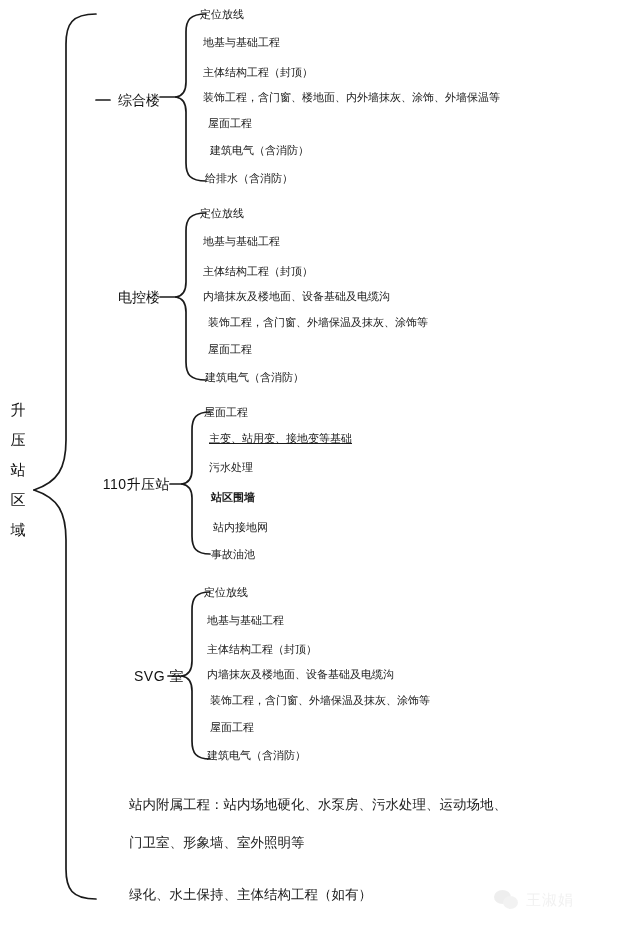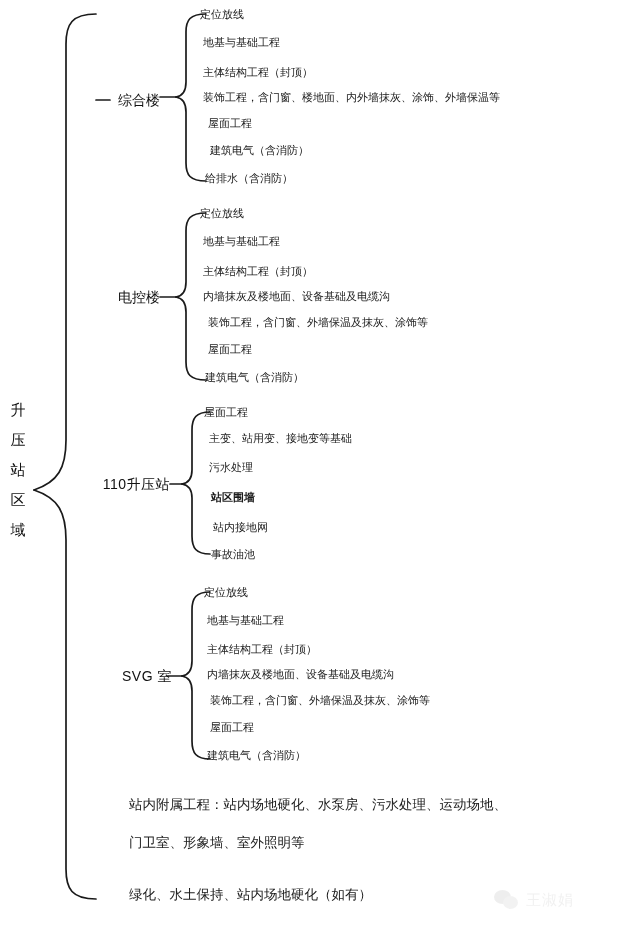--- a/index.html
+++ b/index.html
@@ -186,56 +186,56 @@
     <span>区</span>
     <span>域</span>
   </div>
 
   <div class="branch-label" style="left:46px; top:91px; width:114px;">综合楼</div>
 
   <div class="branch-label" style="left:46px; top:288px; width:114px;">电控楼</div>
 
   <div class="branch-label serif" style="left:46px; top:475px; width:124px;">110升压站</div>
 
-  <div class="branch-label serif" style="left:50px; top:667px; width:122px;">SVG 室</div>
+  <div class="branch-label serif" style="left:62px; top:667px; width:122px;">SVG 室</div>
 
   <div class="leaf" style="left:200px; top:6px;">定位放线</div>
   <div class="leaf" style="left:203px; top:34px;">地基与基础工程</div>
   <div class="leaf" style="left:203px; top:64px;">主体结构工程（封顶）</div>
   <div class="leaf" style="left:203px; top:89px;">装饰工程，含门窗、楼地面、内外墙抹灰、涂饰、外墙保温等</div>
   <div class="leaf" style="left:208px; top:115px;">屋面工程</div>
   <div class="leaf" style="left:210px; top:142px;">建筑电气（含消防）</div>
   <div class="leaf" style="left:205px; top:170px;">给排水（含消防）</div>
 
   <div class="leaf" style="left:200px; top:205px;">定位放线</div>
   <div class="leaf" style="left:203px; top:233px;">地基与基础工程</div>
   <div class="leaf" style="left:203px; top:263px;">主体结构工程（封顶）</div>
   <div class="leaf" style="left:203px; top:288px;">内墙抹灰及楼地面、设备基础及电缆沟</div>
   <div class="leaf" style="left:208px; top:314px;">装饰工程，含门窗、外墙保温及抹灰、涂饰等</div>
   <div class="leaf" style="left:208px; top:341px;">屋面工程</div>
   <div class="leaf" style="left:205px; top:369px;">建筑电气（含消防）</div>
 
   <div class="leaf" style="left:204px; top:404px;">屋面工程</div>
-  <div class="leaf" style="left:209px; top:430px;">主变、站用变、接地变等基础</div>
+  <div class="leaf" style="left:209px; top:430px;text-decoration:underline;">主变、站用变、接地变等基础</div>
   <div class="leaf" style="left:209px; top:459px;">污水处理</div>
   <div class="leaf" style="left:211px; top:489px;font-weight:bold;">站区围墙</div>
   <div class="leaf" style="left:213px; top:519px;">站内接地网</div>
   <div class="leaf" style="left:211px; top:546px;">事故油池</div>
 
   <div class="leaf" style="left:204px; top:584px;">定位放线</div>
   <div class="leaf" style="left:207px; top:612px;">地基与基础工程</div>
   <div class="leaf" style="left:207px; top:641px;">主体结构工程（封顶）</div>
   <div class="leaf" style="left:207px; top:666px;">内墙抹灰及楼地面、设备基础及电缆沟</div>
   <div class="leaf" style="left:210px; top:692px;">装饰工程，含门窗、外墙保温及抹灰、涂饰等</div>
   <div class="leaf" style="left:210px; top:719px;">屋面工程</div>
   <div class="leaf" style="left:207px; top:747px;">建筑电气（含消防）</div>
 
   <div class="tail-line" style="left:129px; top:833px;">门卫室、形象墙、室外照明等</div>
   <div class="tail-line" style="left:129px; top:795px;">站内附属工程：站内场地硬化、水泵房、污水处理、运动场地、</div>
-  <div class="tail-line" style="left:129px; top:885px;">绿化、水土保持、站内场地硬化（如有）</div>
+  <div class="tail-line" style="left:129px; top:885px;">绿化、水土保持、主体结构工程（如有）</div>
 
   <div id="watermark">
     <div class="wm-logo">
       <div class="b1"></div>
       <div class="b2"></div>
     </div>
     <div class="wm-text">王淑娟</div>
   </div>
 
 </div>

